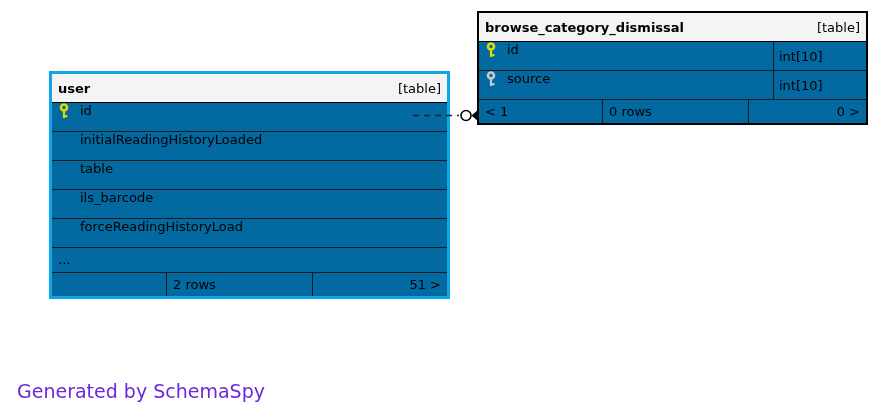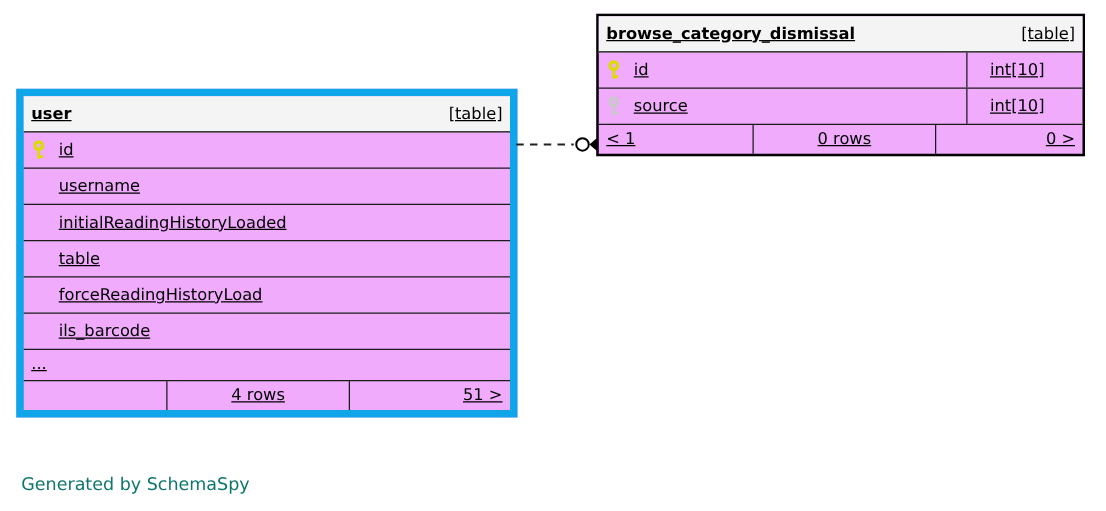--- a/index.html
+++ b/index.html
@@ -7,25 +7,24 @@
     width: 885px; height: 409px;
     background: #ffffff;
     font-family: "DejaVu Sans", "Liberation Sans", sans-serif;
     font-size: 13px;
     color: #000;
     position: relative;
     overflow: hidden;
   }
   .table-box {
     position: absolute;
-    background: #f0abfc;
-    box-sizing: border-box;
-    text-decoration: underline;
-  }
-  .table-box.normal { border: 6px solid #0ea5e9; }
+    background: #0369a1;
+    box-sizing: border-box;
+  }
+  .table-box.normal { border: 3px solid #0ea5e9; margin-left: 36px; }
   .table-box.focal  { border: 2px solid #000; }
 
   .tbl-header {
     display: flex;
     justify-content: space-between;
     align-items: center;
     background: #f4f4f4;
     border-bottom: 1px solid #000;
     height: 29px;
     padding: 0 6px;
@@ -36,38 +35,38 @@
 
   .col-row {
     display: flex;
     align-items: center;
     height: 28px;
     border-bottom: 1px solid #1a1a1a;
     box-sizing: content-box;
   }
   .name-cell {
     display: flex;
-    align-items: center;
+    align-items: flex-start;
     padding-left: 6px;
     flex: 0 0 auto;
     height: 100%;
     box-sizing: border-box;
   }
   .key-slot {
     width: 22px;
     display: inline-flex;
     align-items: center;
     flex: 0 0 22px;
   }
   .type-cell {
     border-left: 1px solid #1a1a1a;
     height: 100%;
     display: flex;
     align-items: center;
-    padding-left: 18px;
+    padding-left: 5px;
     flex: 1 1 auto;
     box-sizing: border-box;
   }
   .ellipsis-row {
     height: 24px;
     line-height: 24px;
     border-bottom: 1px solid #1a1a1a;
     padding-left: 6px;
   }
   .tbl-footer {
@@ -75,40 +74,40 @@
     height: 23px;
     line-height: 23px;
   }
   .tbl-footer .cell {
     box-sizing: border-box;
     padding: 0 6px;
     overflow: hidden;
   }
   .tbl-footer .cell + .cell { border-left: 1px solid #1a1a1a; }
   .cell.c-left   { text-align: left; }
-  .cell.c-center { text-align: center; }
+  .cell.c-center { }
   .cell.c-right  { text-align: right; flex: 1 1 auto; }
 
   
   .user-footer .c-left   { flex: 0 0 114px; }
   .user-footer .c-center { flex: 0 0 146px; }
   
   .bcd-footer .c-left   { flex: 0 0 123px; }
   .bcd-footer .c-center { flex: 0 0 146px; }
 
   
   .bcd .name-cell { flex: 0 0 294px; }
 
   .connector-svg { position: absolute; left: 404px; top: 103px; }
 
   .footnote {
     position: absolute;
     left: 17px; top: 380px;
-    font-size: 14px;
-    color: #0f766e;
+    font-size: 19px;
+    color: #6d28d9;
   }
   .key-icon { display: block; }
 </style>
 </head>
 <body>
 
 <div class="table-box normal" style="left:13px; top:71px; width:401px;">
   <div class="tbl-header">
     <span class="tbl-name">user</span>
     <span class="tbl-badge">[table]</span>
@@ -122,53 +121,47 @@
           <line x1="6" y1="7.5" x2="6" y2="15" stroke="#dcdc00" stroke-width="2.2"></line>
           <line x1="6" y1="13.2" x2="9.5" y2="13.2" stroke="#dcdc00" stroke-width="2.2"></line>
         </svg>
       </span>
       <span>id</span>
     </div>
   </div>
   <div class="col-row">
     <div class="name-cell">
       <span class="key-slot"></span>
-      <span>username</span>
-    </div>
-  </div>
-  <div class="col-row">
-    <div class="name-cell">
-      <span class="key-slot"></span>
       <span>initialReadingHistoryLoaded</span>
     </div>
   </div>
   <div class="col-row">
     <div class="name-cell">
       <span class="key-slot"></span>
       <span>table</span>
     </div>
   </div>
   <div class="col-row">
     <div class="name-cell">
       <span class="key-slot"></span>
+      <span>ils_barcode</span>
+    </div>
+  </div>
+  <div class="col-row">
+    <div class="name-cell">
+      <span class="key-slot"></span>
       <span>forceReadingHistoryLoad</span>
-    </div>
-  </div>
-  <div class="col-row">
-    <div class="name-cell">
-      <span class="key-slot"></span>
-      <span>ils_barcode</span>
     </div>
   </div>
 
   <div class="ellipsis-row">...</div>
 
   <div class="tbl-footer user-footer">
     <div class="cell c-left"></div>
-    <div class="cell c-center">4 rows</div>
+    <div class="cell c-center">2 rows</div>
     <div class="cell c-right">51 &gt;</div>
   </div>
 </div>
 
 <div class="table-box focal bcd" style="left:477px; top:11px; width:391px;">
   <div class="tbl-header">
     <span class="tbl-name">browse_category_dismissal</span>
     <span class="tbl-badge">[table]</span>
   </div>
 

